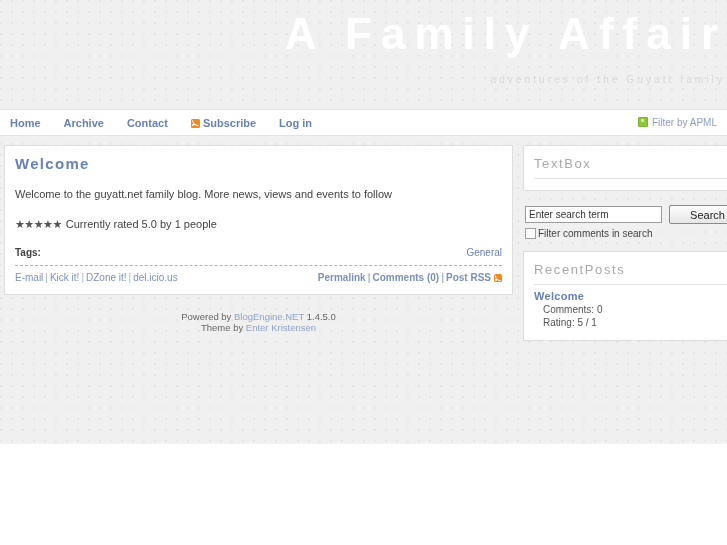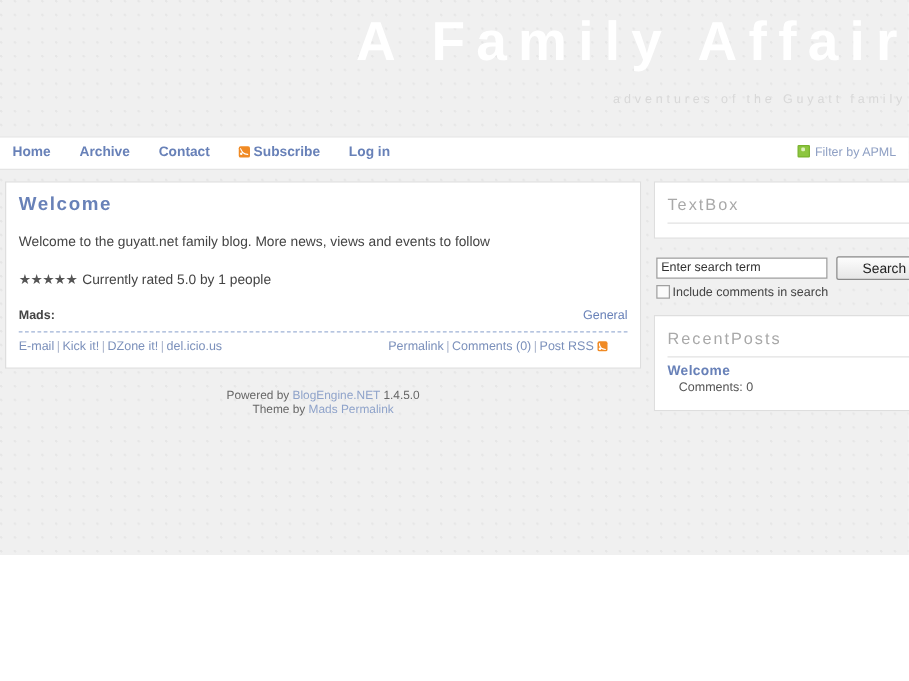--- a/index.html
+++ b/index.html
@@ -252,22 +252,23 @@
     color: #9aa8c4;
     white-space: nowrap;
   }
   .post-footer a {
     color: #7b90bb;
     text-decoration: none;
   }
   .post-footer .sep { color: #aab4cb; padding: 0 2px; }
   .post-footer .right {
     position: absolute;
-    right: 16px;
+    right: 0;
     top: 0;
+    font-weight: bold;
   }
   .rss-icon-sm {
     display: inline-block;
     width: 8px;
     height: 8px;
     background: #f08a24;
     border-radius: 1.5px;
     position: relative;
     margin-left: 3px;
     vertical-align: -1px;
@@ -435,69 +436,70 @@
         <a class="post-title" href="#">Welcome</a>
 
 
         <div class="post-body">Welcome to the guyatt.net family blog.  More news, views and events to follow</div>
 
         <div class="post-rating">
           <span class="stars">★★★★★</span><span>Currently rated 5.0 by 1 people</span>
         </div>
 
         <div class="post-tags">
-          <span class="tags-label">Mads:</span>
+          <span class="tags-label">Tags:</span>
           <span class="tag-list"><a href="#">General</a></span>
         </div>
 
         <div class="post-divider"></div>
 
         <div class="post-footer">
           <a href="#">E-mail</a><span class="sep">|</span><a href="#">Kick it!</a><span class="sep">|</span><a href="#">DZone it!</a><span class="sep">|</span><a href="#">del.icio.us</a>
 
           <span class="right"><a href="#">Permalink</a><span class="sep">|</span><a href="#">Comments (0)</a><span class="sep">|</span><a href="#">Post RSS</a><span class="rss-icon-sm"></span></span>
         </div>
       </div>
 
       <div id="credits">
         <div><span>Powered by</span>
           <a href="#">BlogEngine.NET</a>
           <span>1.4.5.0</span></div>
         <div><span>Theme by</span>
-          <a href="#">Mads Permalink</a></div>
+          <a href="#">Enter Kristensen</a></div>
       </div>
 
     </div>
 
     <div id="sidebar">
 
       <div class="widget">
         <div class="widget-title">TextBox</div>
         <div class="widget-rule"></div>
         <div class="widget-empty"></div>
       </div>
 
       <div id="search-widget">
         <div id="search-row">
           <input id="search-input" type="text" value="Enter search term" style="">
           <button id="search-button">Search</button>
         </div>
         <div id="search-check-row">
-          <span id="search-checkbox"></span><span>Include comments in search</span>
+          <span id="search-checkbox"></span><span>Filter comments in search</span>
         </div>
       </div>
 
 
       <div class="widget">
         <div class="widget-title">RecentPosts</div>
         <div class="widget-rule"></div>
         <ul id="recent-posts-list">
           <li>
             <a class="recent-post-title" href="#">Welcome</a>
             <span class="recent-post-stat">Comments: 0</span>
+            <span class="recent-post-stat">Rating: 5 / 1</span>
           </li>
         </ul>
       </div>
 
     </div>
 
   </div>
 
 </div>
 

